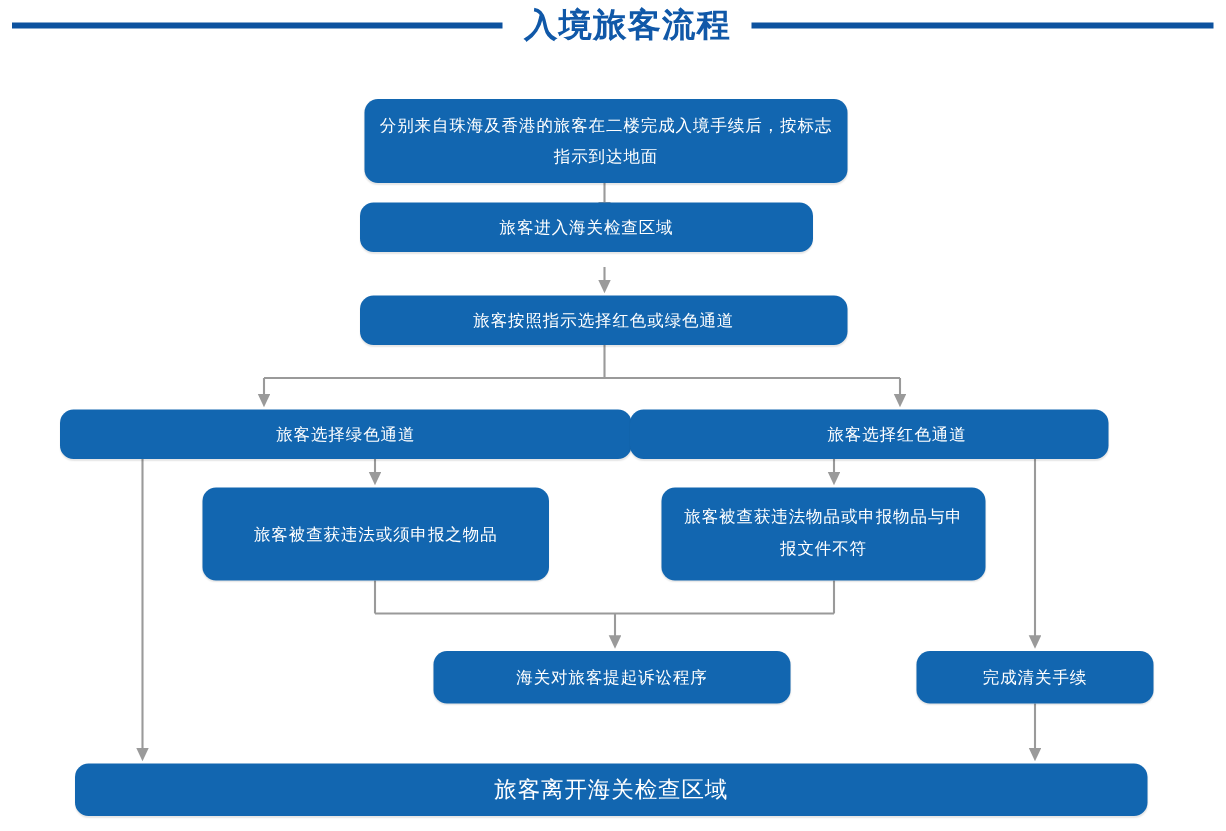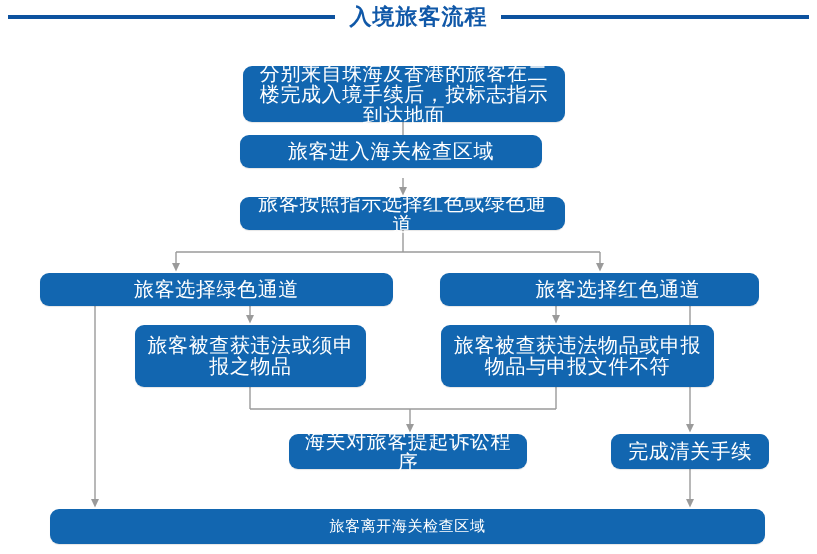--- a/index.html
+++ b/index.html
@@ -58,36 +58,36 @@
   .node {
     position: absolute;
     box-sizing: border-box;
     background: #1266b0;
     border-radius: 9px;
     color: #ffffff;
     display: flex;
     align-items: center;
     justify-content: center;
     text-align: center;
-    font-size: 20px;
+    font-size: 11px;
     line-height: 21px;
     letter-spacing: 0.6px;
     padding: 2px 10px;
     box-shadow: 0 1px 1px rgba(0,0,0,0.10);
   }
   .node .label { display: block; }
 
   
   #node-arrival      { left: 243px; top: 66px;  width: 322px; height: 56px; }
   #node-enter-customs{ left: 240px; top: 135px; width: 302px; height: 33px; }
   #node-choose-lane  { left: 240px; top: 197px; width: 325px; height: 33px; }
-  #node-green-lane   { left: 40px;  top: 273px; width: 353px; height: 33px; }
-  #node-red-lane     { left: 440px; top: 273px; width: 319px; height: 33px; padding-left: 47px; }
+  #node-green-lane   { left: 40px;  top: 273px; width: 381px; height: 33px; }
+  #node-red-lane     { left: 420px; top: 273px; width: 319px; height: 33px; padding-left: 47px; }
   #node-green-found  { left: 135px; top: 325px; width: 231px; height: 62px; }
-  #node-red-found    { left: 441px; top: 325px; width: 273px; height: 62px; font-family: Liberation Serif, serif; }
+  #node-red-found    { left: 441px; top: 325px; width: 216px; height: 62px; font-family: Liberation Serif, serif; }
   #node-prosecution  { left: 289px; top: 434px; width: 238px; height: 35px; }
   #node-clearance    { left: 611px; top: 434px; width: 158px; height: 35px; }
   #node-leave        { left: 50px;  top: 509px; width: 715px; height: 35px; font-size: 15px; }
 </style>
 </head>
 <body>
 
 <div id="title-bar">
   <div class="title-rule left"></div>
   <div id="title-text">入境旅客流程</div>

